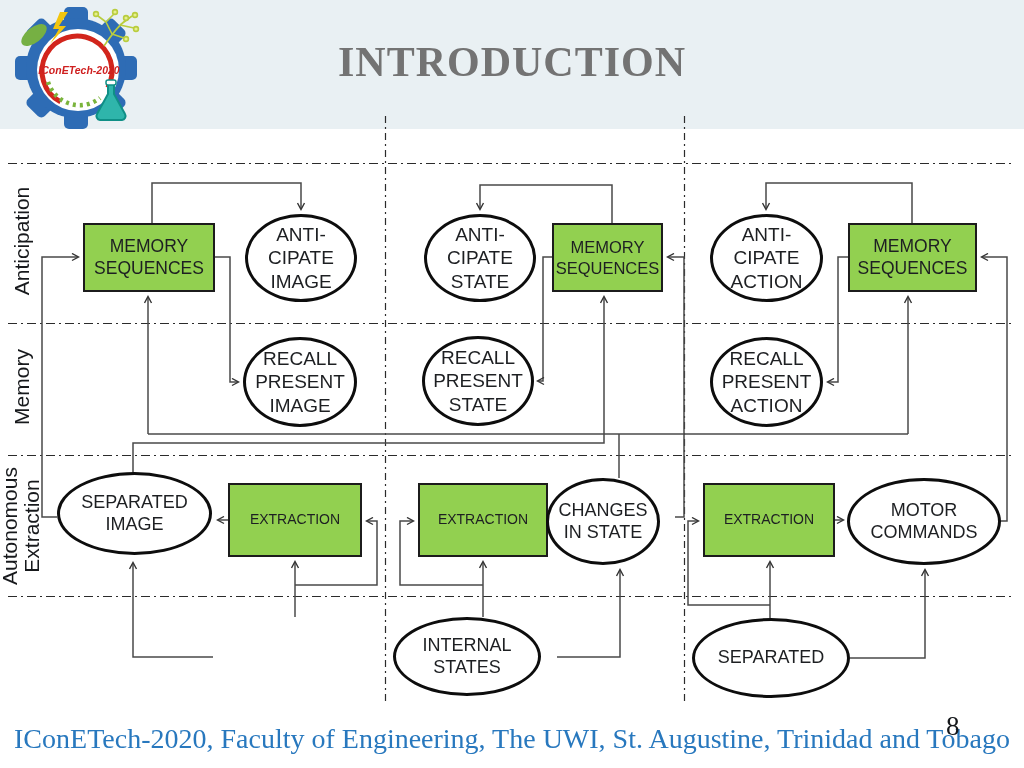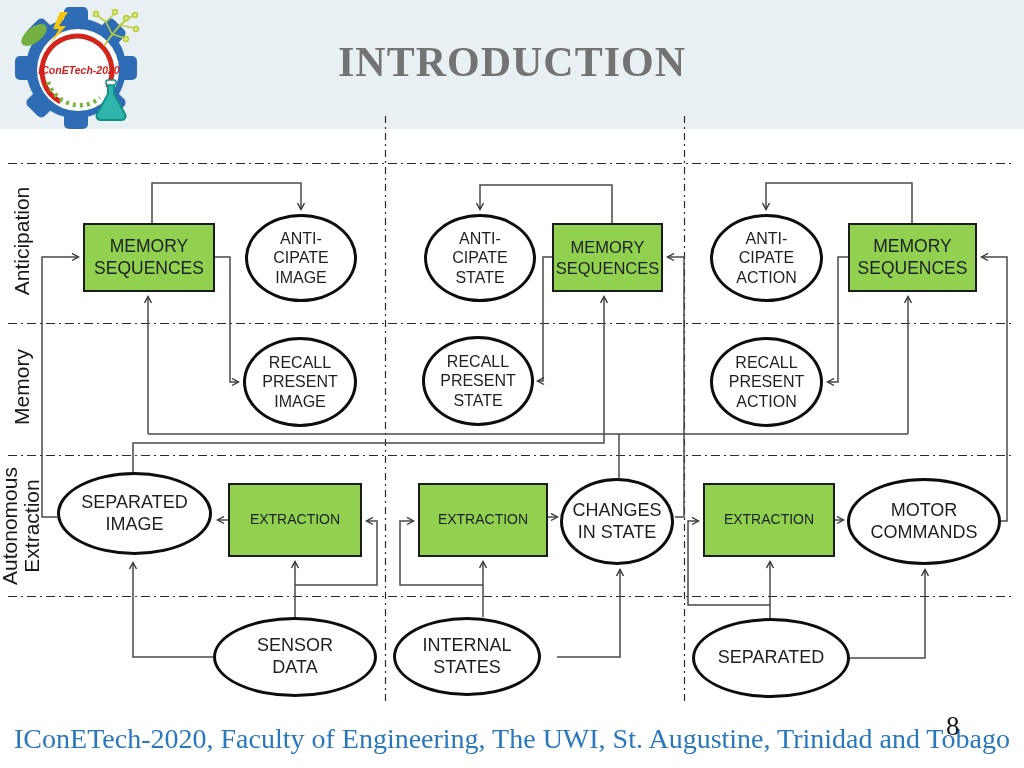--- a/index.html
+++ b/index.html
@@ -11,21 +11,21 @@
          font-family:"Liberation Serif",serif;font-weight:bold;font-size:42px;
          letter-spacing:1px;color:#737373;}
   #logo{position:absolute;left:8px;top:4px;width:136px;height:126px;}
   
   #wires{position:absolute;left:0;top:0;width:1024px;height:768px;z-index:1;}
   .node{position:absolute;z-index:2;display:flex;align-items:center;justify-content:center;
         text-align:center;white-space:pre-line;color:#1d1f22;box-sizing:border-box;
         line-height:1.22;}
   .gbox{background:#92d050;border:2px solid #1c1c1c;font-size:17.5px;}
   .gbox.ex{font-size:14px;}
-  .ell{background:#ffffff;border:3px solid #0d0d0d;border-radius:50%;font-size:16px;}
+  .ell{background:#ffffff;border:3px solid #0d0d0d;border-radius:50%;font-size:19px;}
   .ell.big{font-size:18px;}
   
   .rowlabel{position:absolute;z-index:2;transform:rotate(-90deg);text-align:center;
             font-size:21px;color:#17191c;white-space:pre-line;line-height:22px;}
   
   #footer{position:absolute;left:0;top:712px;width:1024px;text-align:center;z-index:2;
           font-family:"Liberation Serif",serif;font-size:28px;color:#2878be;margin-top:11px;}
   #pagenum{position:absolute;left:946px;top:711px;z-index:3;
            font-family:"Liberation Serif",serif;font-size:27px;color:#15181b;}
 </style>
@@ -158,27 +158,25 @@
 IMAGE</div>
   <div class="node ell" style="left:422px;top:336px;width:112px;height:90px;">RECALL
 PRESENT
 STATE</div>
   <div class="node ell" style="left:710px;top:337px;width:113px;height:90px;">RECALL
 PRESENT
 ACTION</div>
 
   <div class="node ell big" style="left:57px;top:472px;width:155px;height:83px;">SEPARATED
 IMAGE</div>
-  <div class="node ell big" style="left:560px;top:478px;width:114px;height:87px;">CHANGES
+  <div class="node ell big" style="left:546px;top:478px;width:114px;height:87px;">CHANGES
 IN STATE</div>
   <div class="node ell big" style="left:847px;top:478px;width:154px;height:87px;">MOTOR
 COMMANDS</div>
 
-  <div class="node ell big" style="left:213px;top:617px;width:164px;height:80px;">SENSOR
-DATA</div>
   <div class="node ell big" style="left:393px;top:617px;width:148px;height:79px;">INTERNAL
 STATES</div>
   <div class="node ell big" style="left:692px;top:618px;width:158px;height:80px;">SEPARATED</div>
 
   <div id="footer">IConETech-2020, Faculty of Engineering, The UWI, St. Augustine, Trinidad and Tobago</div>
   <div id="pagenum">8</div>
 
 </div>
 
 </body></html>

